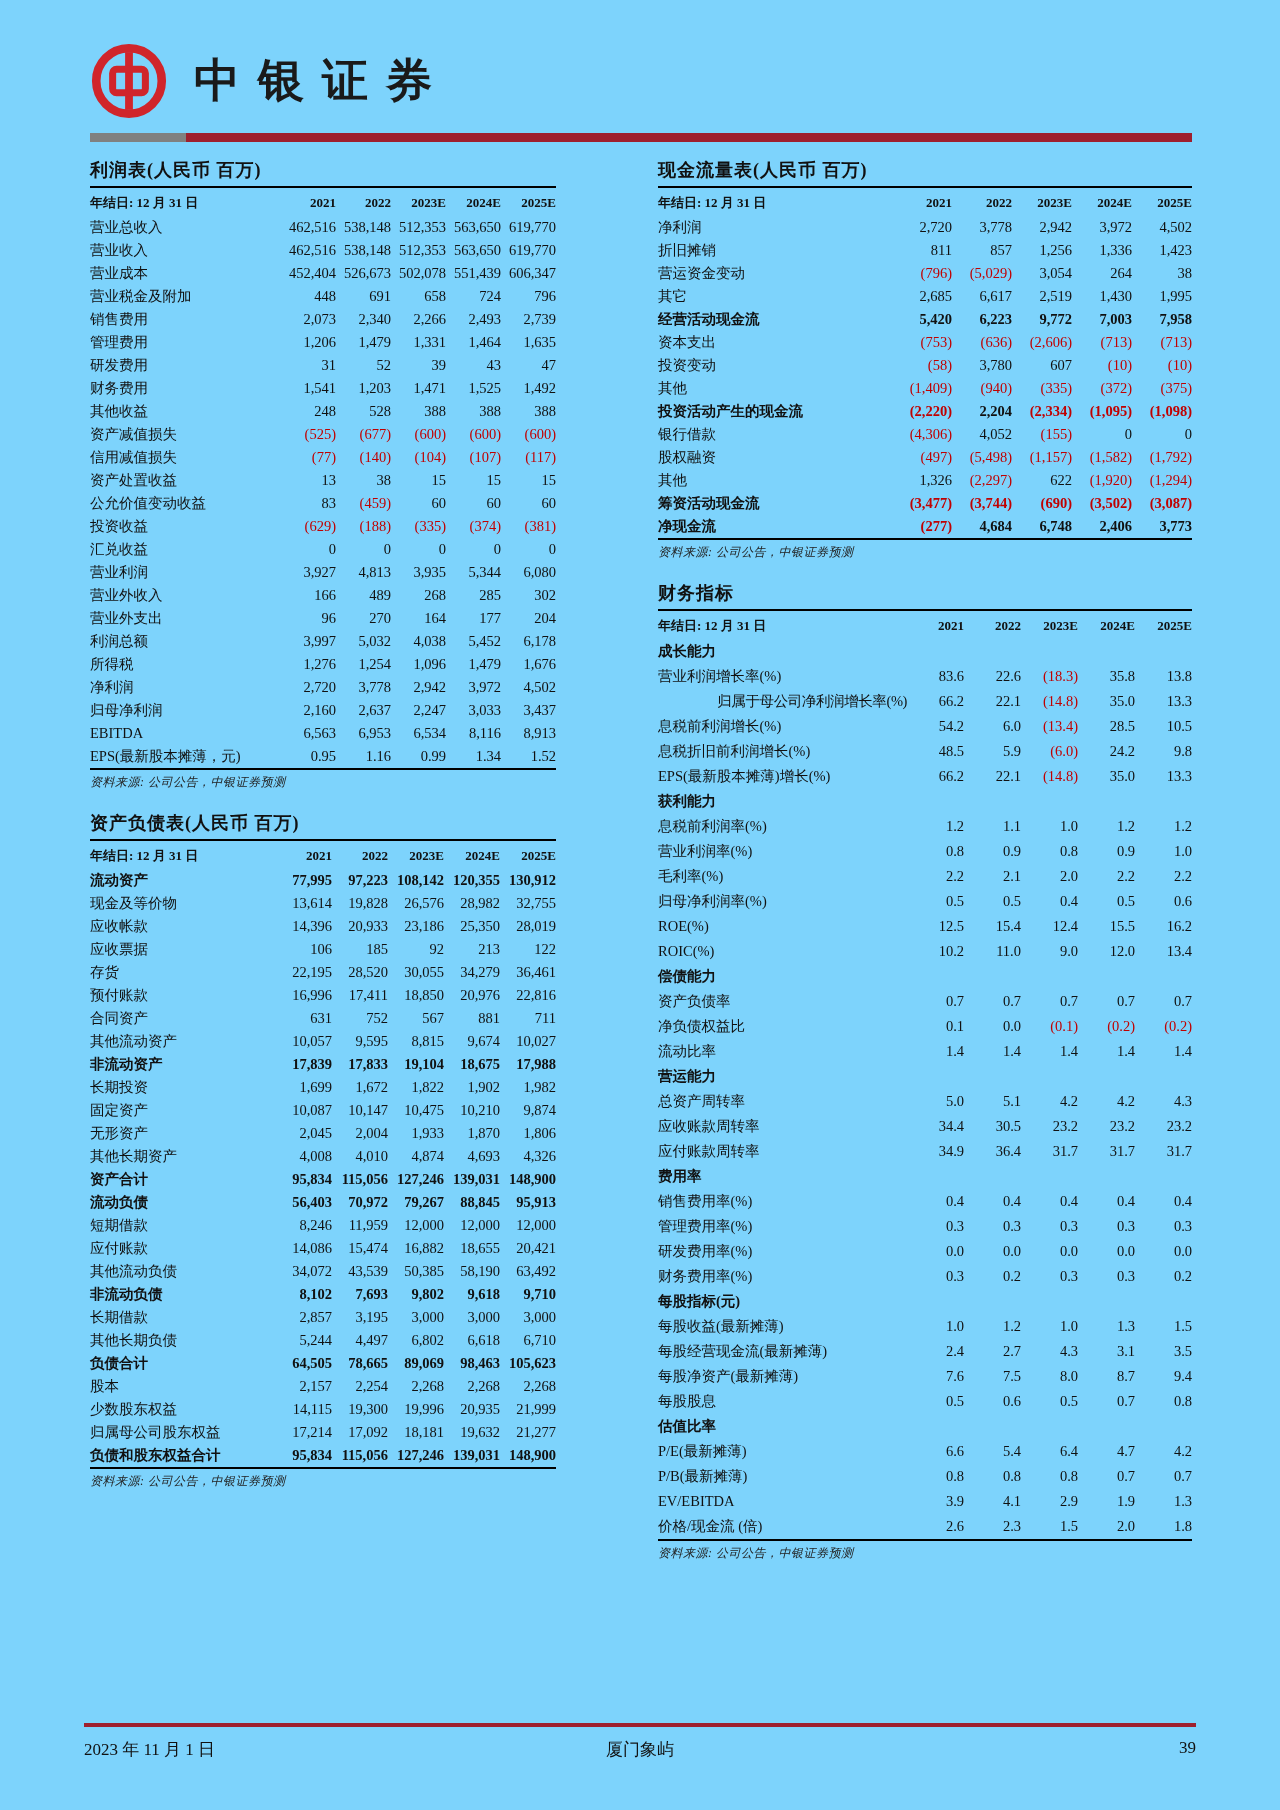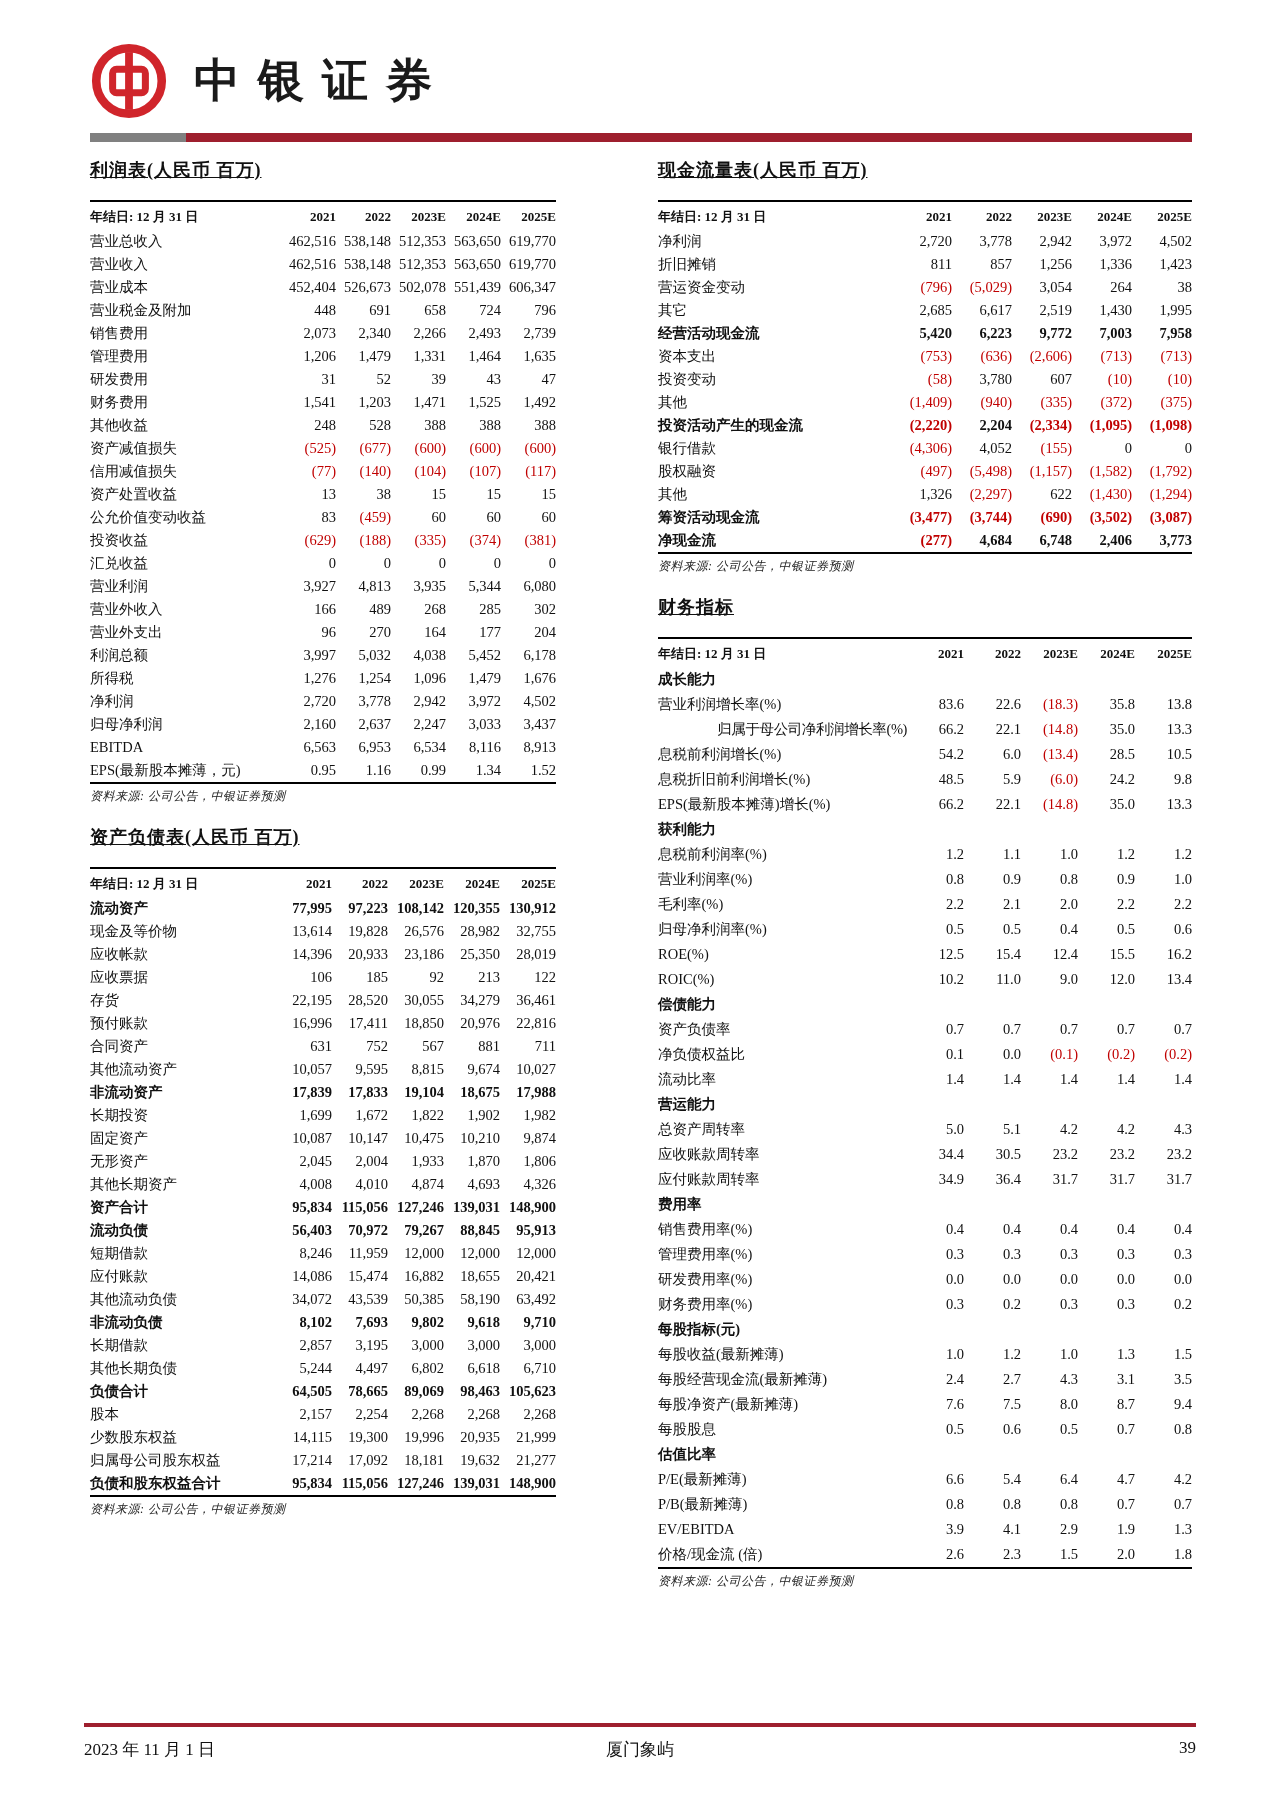--- a/index.html
+++ b/index.html
@@ -1,35 +1,35 @@
 <!DOCTYPE html>
 <html style="--negative-red: #C00000; --bar-red: #9E1F2E; --bar-gray: #808080; --logo-red: #D0252B;"><head>
 <meta charset="utf-8">
 <style>
   html,body{margin:0;padding:0;background:#e8e8e8;}
-  .page{position:relative;width:1280px;height:1810px;background:#ffffff;margin:0 auto;
+  .page{position:relative;width:1280px;height:1810px;background:#7dd3fc;margin:0 auto;
         font-family:"Liberation Serif","DejaVu Serif",serif;color:#111;overflow:hidden;}
 
   
   .hdr{position:absolute;left:90px;top:42px;display:flex;align-items:center;gap:26px;}
   .logo{width:78px;height:78px;display:inline-block;}
   .brand{font-size:46px;font-weight:bold;letter-spacing:18px;color:#1a1a1a;
          font-family:"Liberation Serif","DejaVu Serif",serif;line-height:1;}
   .rule{position:absolute;left:90px;top:133px;width:1102px;height:9px;font-size:0;}
   .rule .g{display:inline-block;vertical-align:top;width:96px;height:9px;background:var(--bar-gray,#808080);}
   .rule .r{display:inline-block;vertical-align:top;width:1006px;height:9px;background:var(--bar-red,#9E1F2E);}
 
   
   .col{position:absolute;top:156px;}
   .col.left{left:90px;width:466px;}
   .col.right{left:658px;width:534px;}
 
   .tblk{margin:0 0 18px 0;}
-  .tblk h2{font-size:18px;font-weight:bold;margin:0;padding:2px 0 18px 0;
-           border-bottom:2px solid #000;letter-spacing:1px;text-decoration:underline;}
+  .tblk h2{font-size:18px;font-weight:bold;margin:0;padding:2px 0 4px 0;
+           border-bottom:2px solid #000;letter-spacing:1px;}
   table.tbl{width:100%;border-collapse:collapse;table-layout:fixed;
             border-bottom:2px solid #000;margin-top:1px;}
   table.tbl th,table.tbl td{padding:0;height:23px;font-size:14.5px;line-height:1;
             white-space:nowrap;overflow:visible;vertical-align:middle;}
   table.ind th,table.ind td{height:25px;}
   table.tbl th{font-weight:bold;font-size:13px;height:27px;}
   .lbl{text-align:left;}
   .num{text-align:right;}
   td.b,th.b{font-weight:bold;}
   td.neg{color:var(--negative-red,#C00000);}
@@ -625,21 +625,21 @@
               <td class="num neg">(5,498)</td>
               <td class="num neg">(1,157)</td>
               <td class="num neg">(1,582)</td>
               <td class="num neg">(1,792)</td>
             </tr>
             <tr>
               <td class="lbl">其他</td>
               <td class="num">1,326</td>
               <td class="num neg">(2,297)</td>
               <td class="num">622</td>
-              <td class="num neg">(1,430)</td>
+              <td class="num neg">(1,920)</td>
               <td class="num neg">(1,294)</td>
             </tr>
             <tr>
               <td class="lbl b">筹资活动现金流</td>
               <td class="num b neg">(3,477)</td>
               <td class="num b neg">(3,744)</td>
               <td class="num b neg">(690)</td>
               <td class="num b neg">(3,502)</td>
               <td class="num b neg">(3,087)</td>
             </tr>

